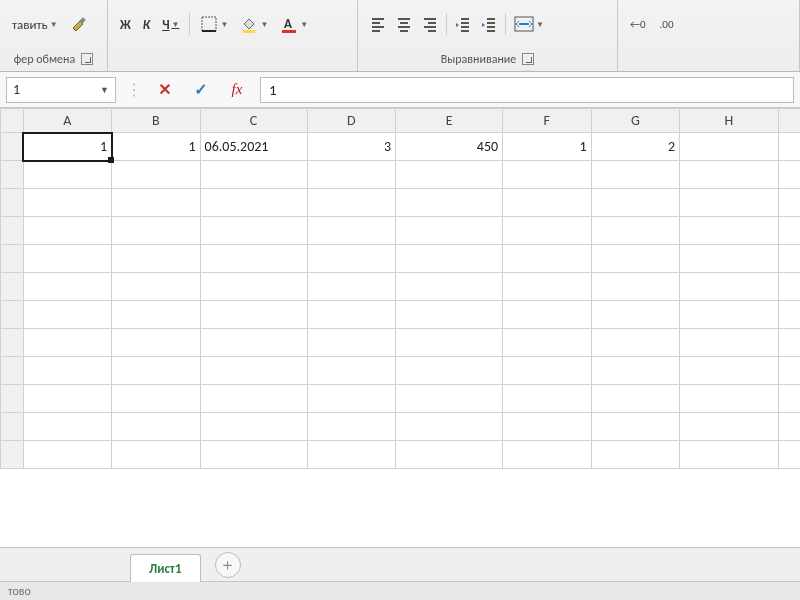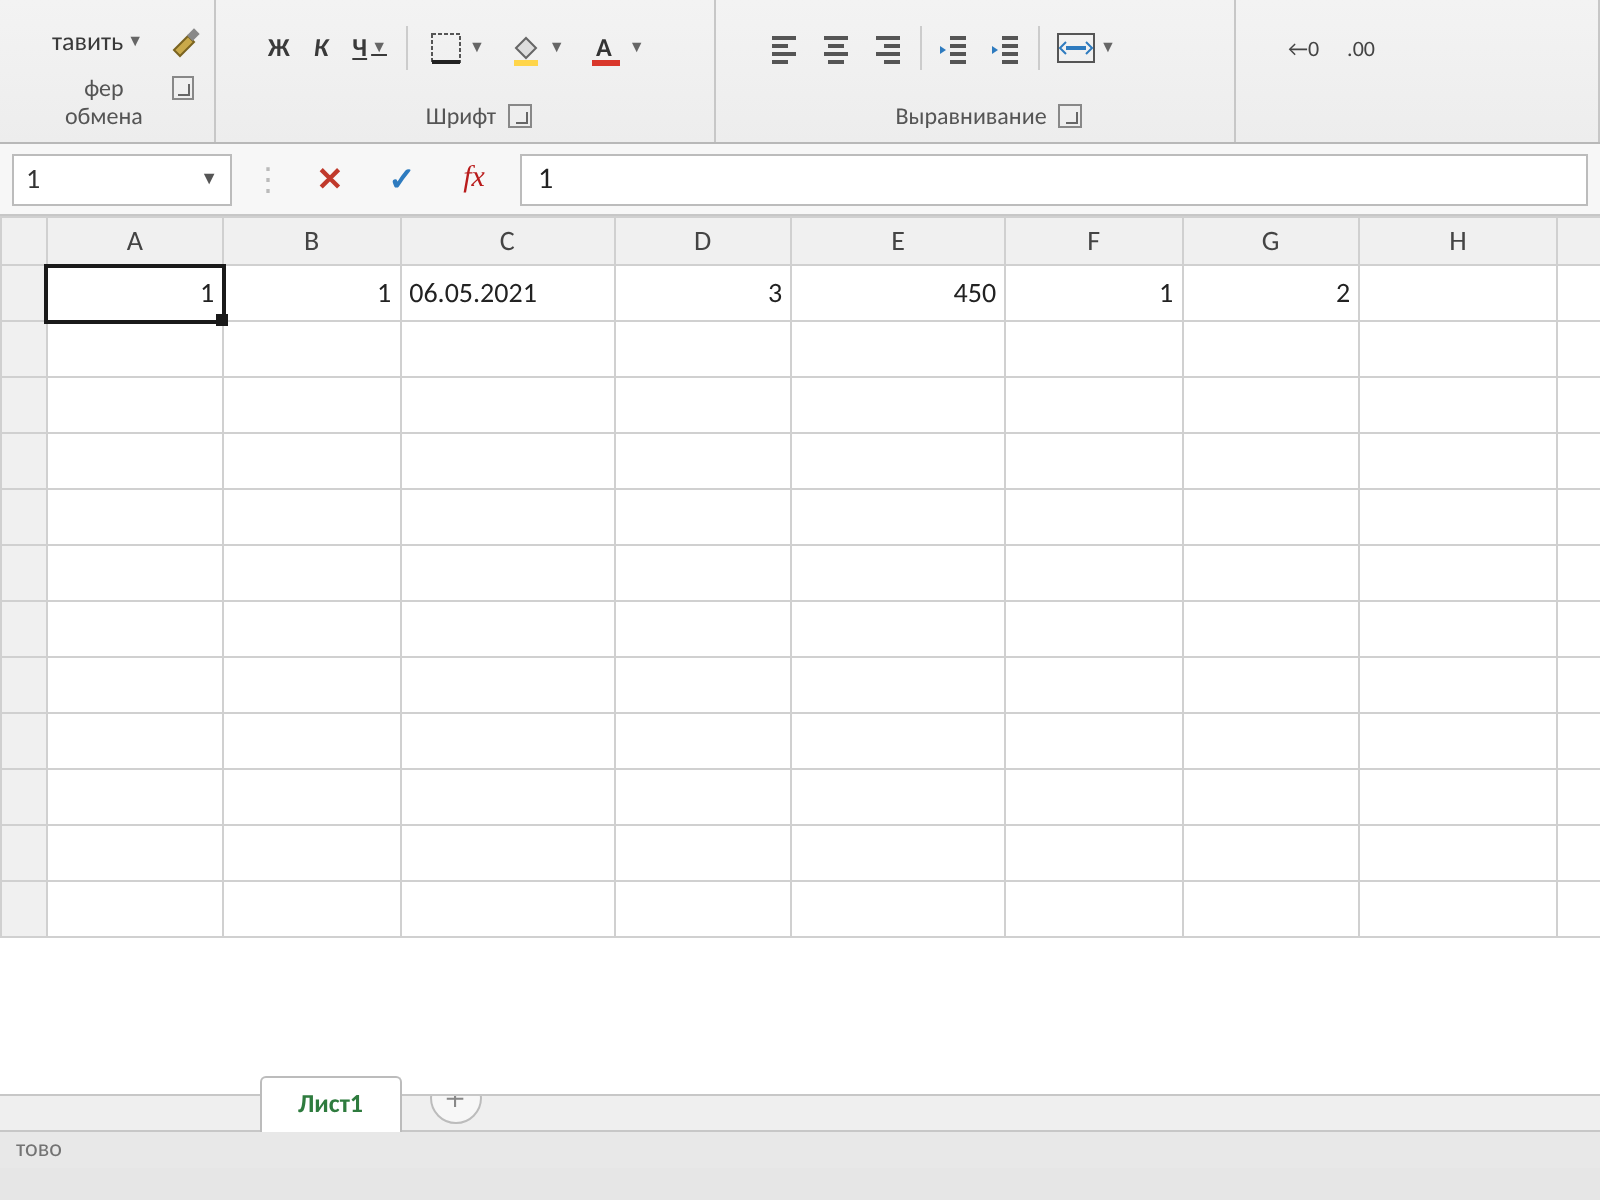--- a/index.html
+++ b/index.html
@@ -14,24 +14,24 @@
     align-items: stretch;
     padding-left: 0;
     color: #3a3a3a;
     font-size: 13px;
   }
   .ribbon-group {
     border-right: 1px solid #c7c7c7;
     display: flex;
     flex-direction: column;
     justify-content: space-between;
-    padding: 4px 10px 2px 24px;
+    padding: 4px 10px 2px 10px;
   }
   .ribbon-group .controls { display: flex; align-items: center; gap: 8px; height: 40px; }
-  .ribbon-group .label { text-align: center; font-size: 12px; color: #555; padding-bottom: 3px; display:flex; align-items:flex-start; justify-content:center; gap:6px;}
+  .ribbon-group .label { text-align: center; font-size: 12px; color: #555; padding-bottom: 3px; display:flex; align-items:center; justify-content:center; gap:6px;}
   .dialog-launcher { width:12px; height:12px; border:1px solid #888; position:relative; }
   .dialog-launcher::after{ content:""; position:absolute; right:1px; bottom:1px; width:5px; height:5px; border-right:1px solid #666; border-bottom:1px solid #666;}
   .ribbon svg { display:block; }
   .rib-btn { display:flex; align-items:center; gap:2px; padding:2px; cursor:pointer; }
   .rib-btn .dd { font-size:8px; color:#666; }
 
   
   .fbar {
     height: 36px;
     background: #f7f7f7;
@@ -90,21 +90,21 @@
   }
   td.selected::after{
     content:""; position:absolute; right:-3px; bottom:-3px;
     width:6px; height:6px; background:#1a1a1a;
   }
   
   th.active-col, th.active-row { background:#e2e2e2; }
 
   
   .sheet-tabs {
-    height: 18px; background:#efefef; display:flex; align-items:flex-end;
+    height: 34px; background:#efefef; display:flex; align-items:flex-end;
     padding-left: 130px; gap:0; border-bottom:1px solid #c7c7c7;
   }
   .sheet-tab {
     background:#fff; border:1px solid #bcbcbc; border-bottom:none;
     padding:6px 18px; font-size:13px; font-weight:bold; color:#2e7b3e;
     border-top-left-radius:3px; border-top-right-radius:3px;
     position:relative; top:1px;
   }
   .add-sheet {
     width:26px; height:26px; border:1px solid #bcbcbc; border-radius:50%;
@@ -174,24 +174,20 @@
         </svg>
           <span class="dd">▼</span>
       </span>
       <span class="rib-btn">
         <svg width="18" height="18" viewBox="0 0 18 18">
           <text x="4" y="13" font-size="13" font-weight="bold" fill="#333">А</text>
           <rect x="2" y="15" width="14" height="3" fill="#d9372b"></rect>
         </svg>
           <span class="dd">▼</span>
       </span>
-    </div>
-    <div class="label">
-      <span>Шрифт</span>
-      <span class="dialog-launcher"></span>
     </div>
   </div>
 
   <div class="ribbon-group" style="width:260px">
     <div class="controls" style="gap:6px">
       <span class="rib-btn">
         <svg width="16" height="16">
             <path d="M2 3h12M2 7h8M2 11h12M2 15h8" stroke="#555" stroke-width="2"></path>
           </svg>
       </span>

